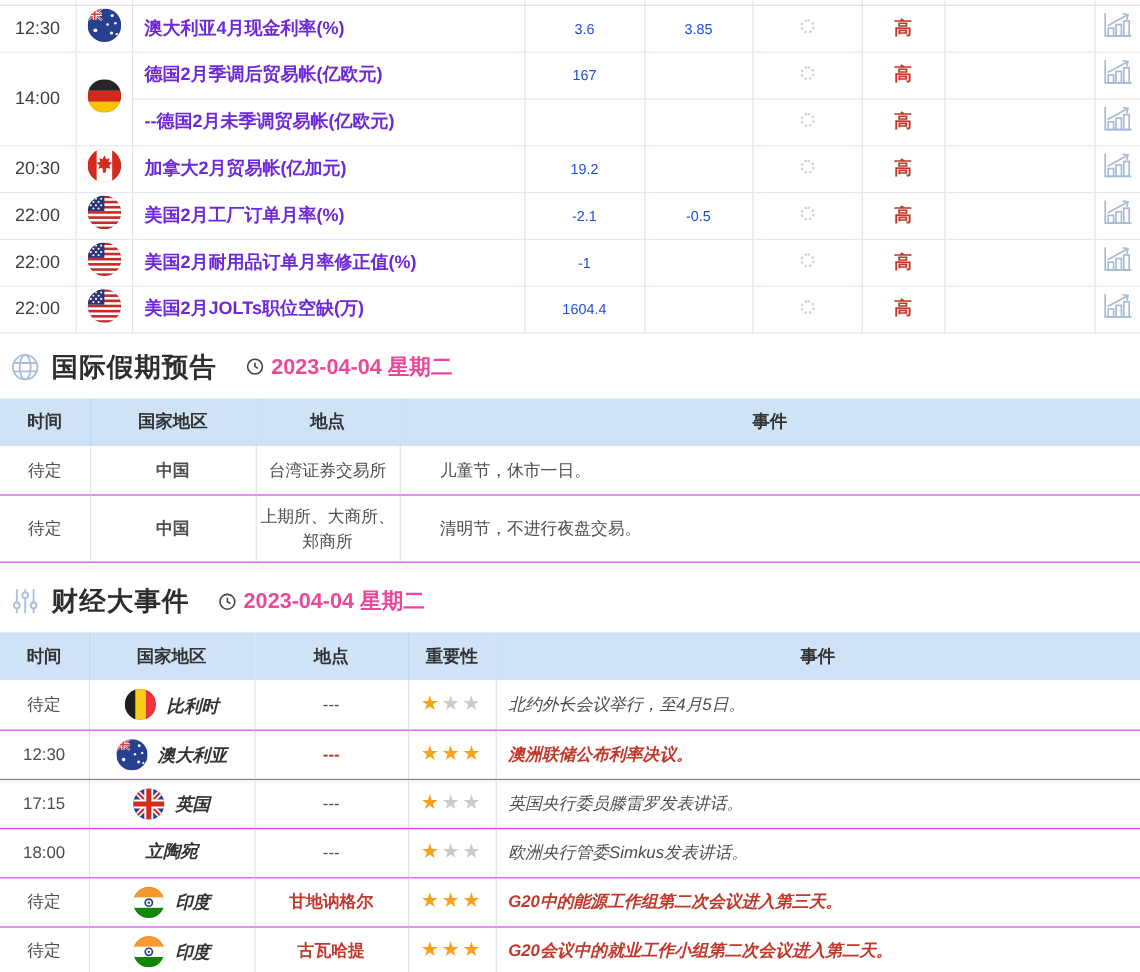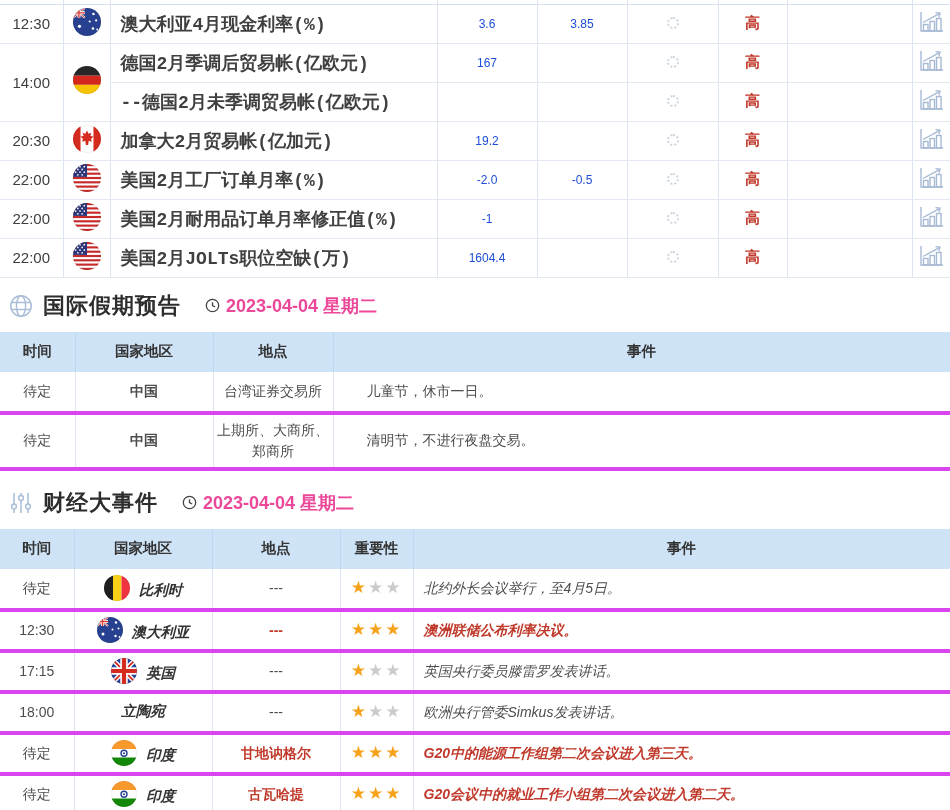--- a/index.html
+++ b/index.html
@@ -7,41 +7,41 @@
               font-family:"Liberation Sans","DejaVu Sans",sans-serif; color:#333; }
   table { border-collapse:collapse; table-layout:fixed; width:950px; }
   td,th { overflow:hidden; }
 
   
   #eco-table td { border-right:1px solid #dbe4f0; border-bottom:1px solid #e3e9f3; text-align:center; vertical-align:middle; }
   #eco-table tr.sliver td { height:4px; border-bottom:1px solid #d7e1ee; }
   #eco-table tr.eco-row { height:39px; }
   .c-time { font-size:15px; color:#3d3d3d; }
   .c-title { text-align:left !important; padding-left:10px; }
-  .eco-title { color:#404040; font-weight:bold; font-size:18px; cursor:pointer;font-family:Liberation Mono, monospace; }
+  .eco-title { color:#6d28d9; font-weight:bold; font-size:15px; cursor:pointer; }
   .c-val { color:#1d4ed8; font-weight:normal; font-size:12px; }
   .c-imp { color:#c0392b; font-weight:bold; font-size:15px; }
   .spinner { display:inline-block; width:12px; height:12px; border:2px dotted #ccd4dd; border-radius:50%; }
   .c-chart { cursor:pointer; }
 
   
   .section-head { display:flex; align-items:center; height:26px; margin-left:8px; }
   #holiday-head { margin-top:15px; }
   #events-head { margin-top:19px; }
   .sec-icon { display:inline-flex; width:26px; justify-content:center; margin-right:9px; }
   .sec-title { font-size:22px; font-weight:bold; color:#2d2d2d; letter-spacing:1px; }
   .sec-date { display:inline-flex; align-items:center; margin-left:24px; }
   .clock-slot { display:inline-flex; margin-right:6px; }
   .date-text { font-size:18px; font-weight:bold; color:#ec4899; }
 
   
   .info-table { margin-top:13px; }
   .info-table th { background:#cfe3f7; height:40px; font-size:14.5px; font-weight:bold; color:#333;
                    border-right:1px solid #bed8f0; text-align:center; vertical-align:middle; }
-  .info-table td { border-right:1px solid #dbe4f0; border-bottom:4px solid #d946ef;
+  .info-table td { border-right:1px solid #dbe4f0; border-bottom:1px solid #d946ef;
                    text-align:center; vertical-align:middle; font-size:14px; color:#4d4d4d; line-height:1.45; }
   .info-table tr.body-row { height:41px; }
   #holiday-table tr.row-tall { height:56px; }
   .cell-event { text-align:left !important; padding-left:33px; }
   #events-table .cell-event { padding-left:10px;font-style:italic; }
   .bold-name { font-weight:bold; color:#333; font-size:14.5px; }
   .country-wrap { display:flex; align-items:flex-end; justify-content:center; gap:9px;font-style:italic; }
   .hl { color:#c0392b !important; font-weight:bold; }
   .evt-link { cursor:pointer; }
   .stars { letter-spacing:2px; white-space:nowrap; }
@@ -239,21 +239,21 @@
                   <circle cx="2.5" cy="7.5" r=".8"></circle>
                   <circle cx="6.5" cy="7.5" r=".8"></circle>
                   <circle cx="10.5" cy="7.5" r=".8"></circle>
                   <circle cx="4.5" cy="10" r=".8"></circle>
                   <circle cx="8.5" cy="10" r=".8"></circle>
                 </g>
               </g>
               <circle cx="13" cy="13" r="12.6" fill="none" stroke="rgba(0,0,0,0.08)" stroke-width="0.8"></circle>
             </svg></td>
           <td class="c-title"><span class="eco-title">美国2月工厂订单月率(%)</span></td>
-          <td class="c-val">-2.0</td>
+          <td class="c-val">-2.1</td>
           <td class="c-val">-0.5</td>
           <td class="c-spin"><span class="spinner"></span></td>
           <td class="c-imp">高</td>
           <td class="c-blank"></td>
           <td class="c-chart"><svg width="25" height="22" viewBox="0 0 25 22">
     <g fill="none" stroke="#a7bad4" stroke-width="1.4">
       <polyline points="2,1 2,20 24,20"></polyline>
       <rect x="4.5" y="13.5" width="4.5" height="6.5"></rect>
       <rect x="11" y="10.5" width="4.5" height="9.5"></rect>
       <rect x="17.5" y="7.5" width="4.5" height="12.5"></rect>

